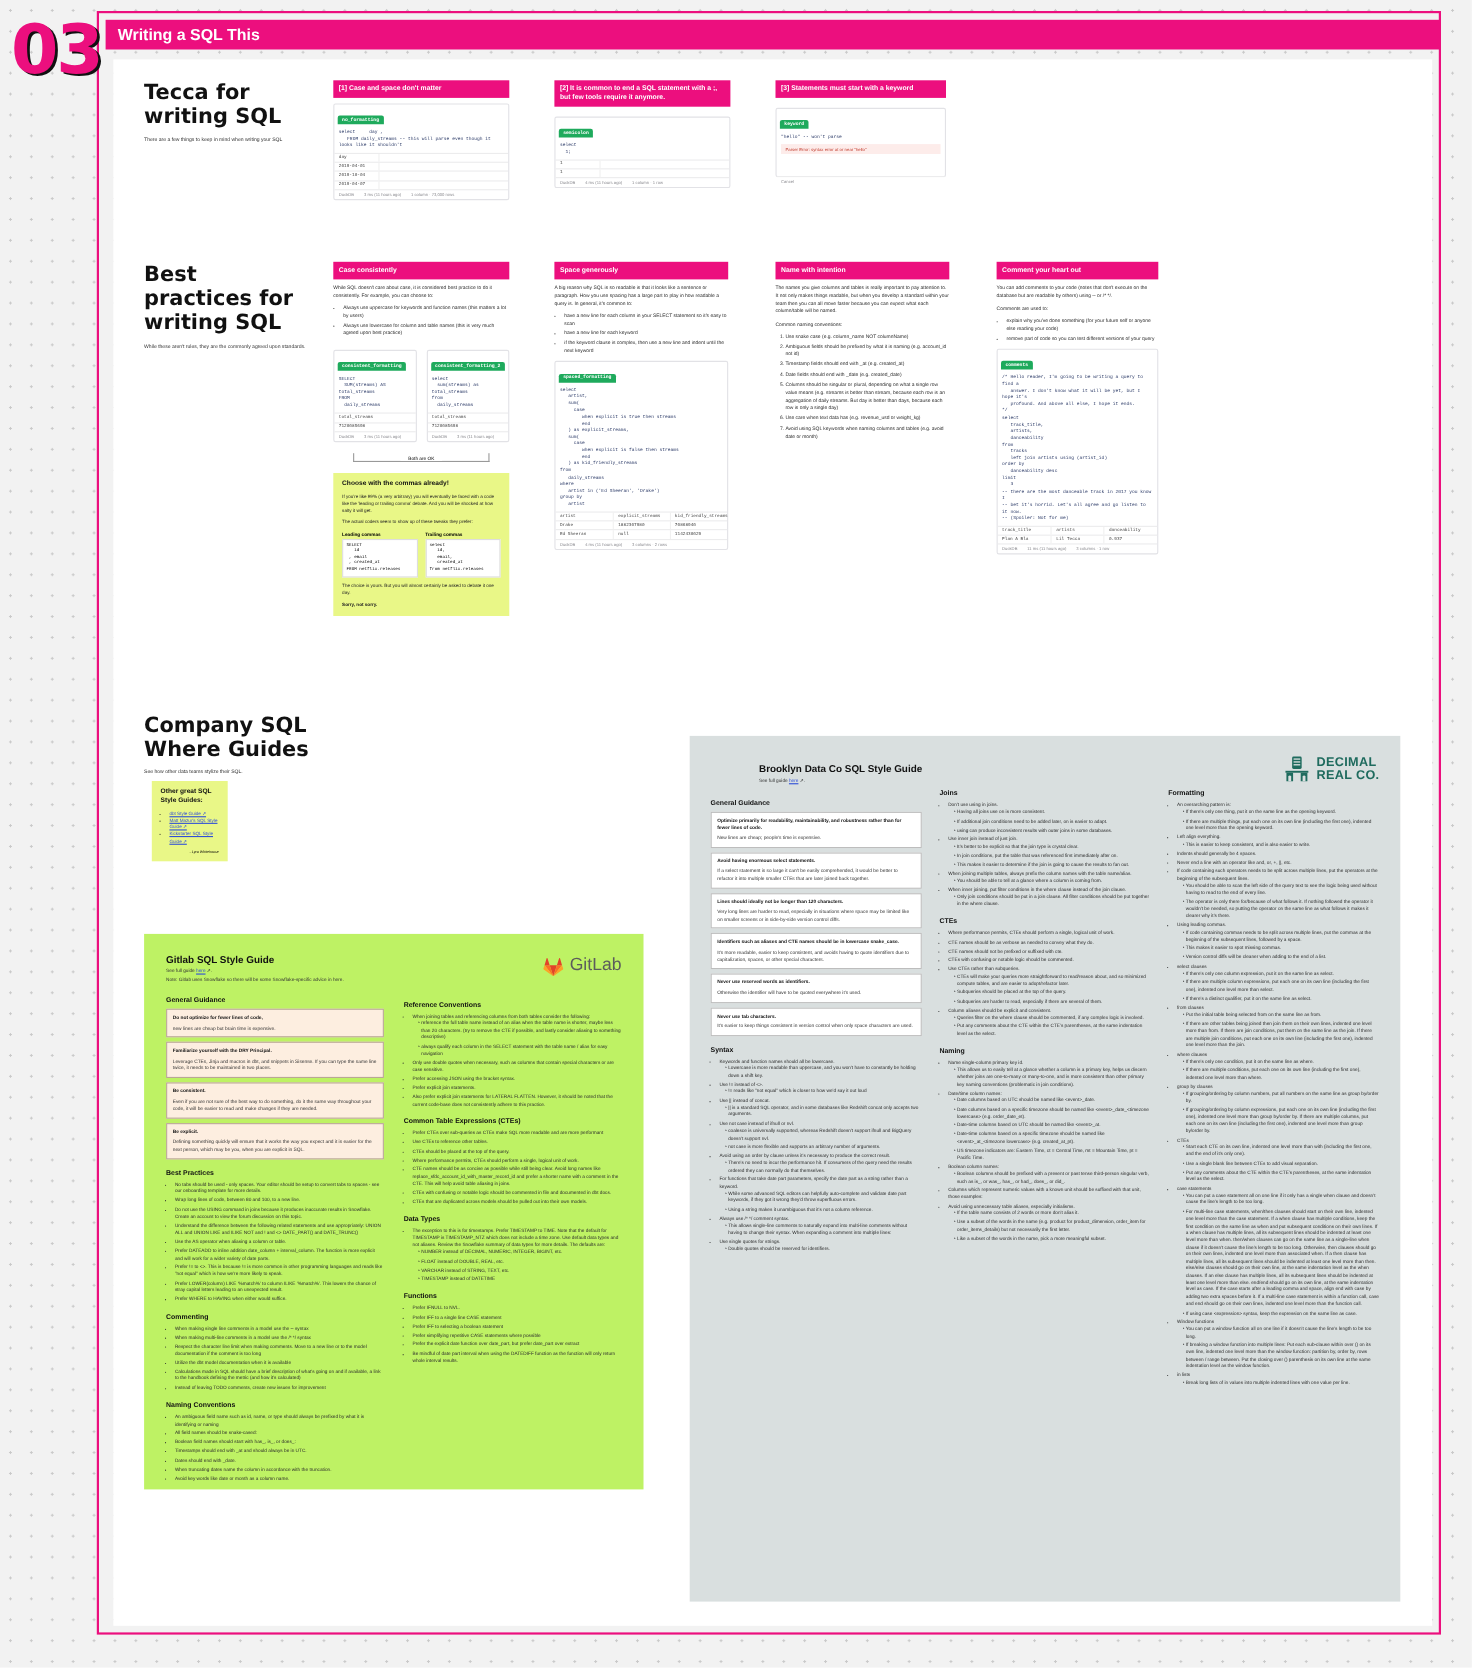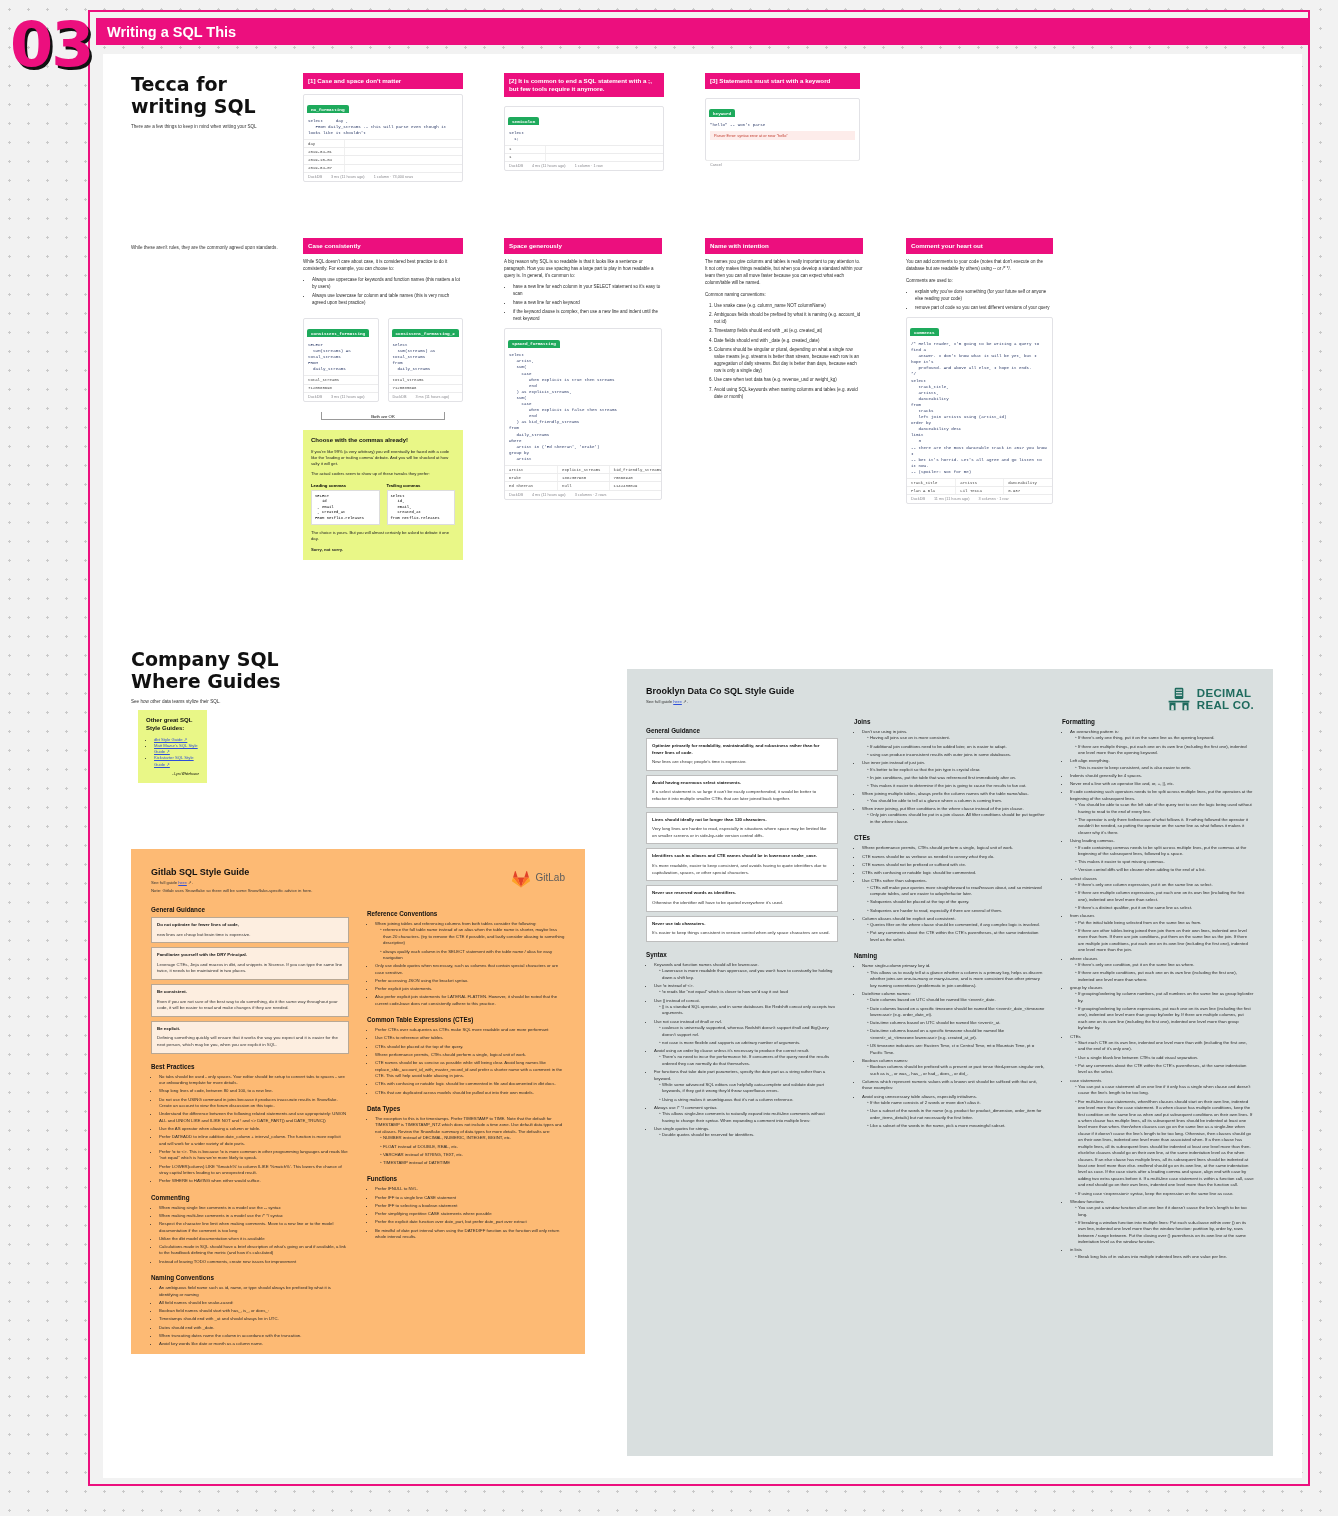--- a/index.html
+++ b/index.html
@@ -57,21 +57,21 @@
   .qw-foot { border-top:1px solid #ececed; font-size:3.8px; color:#8b8b90; padding:2px 4px; display:flex; gap:9px;}
 
   
   .sticky { background:#e9f787; padding:7px 8px; }
   .sticky h4 { font-size:6px; font-weight:800; color:#111; line-height:1.3; }
   .sticky p, .sticky li { font-size:4.2px; line-height:1.5; color:#222; }
   .sticky ul { margin:4px 0 0 8px; }
   .sticky a { color:#2f4fd8; }
 
   
-  .panel-gitlab { position:absolute; left:131px; top:849px; width:454px; height:505px; background:#fdba74; }
+  .panel-gitlab { position:absolute; left:131px; top:849px; width:454px; height:505px; background:#bef264; }
   .panel-bdc { position:absolute; left:627px; top:669px; width:646px; height:787px; background:#d9dfdf; }
   .panel-title { font-size:9px; font-weight:700; color:#111; }
   .panel-sub { font-size:4.3px; color:#333; margin-top:3px; }
   .panel-sub a { color:#2f4fd8; }
   .sec-h { font-size:6.3px; font-weight:700; color:#111; margin:9px 0 4px; }
   .tip { border:1px solid #bdbdbd; background:#fff; padding:4px 5px; margin-bottom:4px; }
   .panel-gitlab .tip { background:#fdeee0; border-color:#b9a894; }
   .tip .t1 { font-size:4.4px; font-weight:700; line-height:1.5; color:#111; }
   .tip .t2 { font-size:4.4px; line-height:1.5; color:#333; margin-top:3px; }
   .twocol { display:flex; gap:18px; }
@@ -156,20 +156,21 @@
     <div style="padding:2px 3px 0"><span class="qw-tab">keyword</span></div>
     <div class="qw-code">"hello" -- won't parse</div>
     <div style="font-size:3.9px;color:#c0392b;background:#fdecea;padding:2px 4px;margin:0 4px;">Parser Error: syntax error at or near "hello"</div>
     <div class="qw-foot" style="position:relative;top:20px">
       <span>Cancel</span>
     </div>
   </div>
 </div>
 
 <div style="position:absolute;left:131px;top:238px;width:150px;">
+  <div class="h-big">Best practices for writing SQL</div>
   <div class="sub">While these aren't rules, they are the commonly agreed upon standards.</div>
 </div>
 
 <div style="position:absolute;left:303px;top:238px;width:160px;">
   <div class="card-hd">Case consistently</div>
   <div class="body-txt" style="margin-top:5px">While SQL doesn't care about case, it is considered best practice to do it consistently. For example, you can choose to:</div>
   <ul class="tl">
     <li>Always use uppercase for keywords and function names (this matters a lot by users)</li>
     <li>Always use lowercase for column and table names (this is very much agreed upon best practice)</li>
   </ul>
@@ -380,21 +381,21 @@
       <div class="logo-gitlab">
         <svg width="22" height="21" viewBox="0 0 24 23">
           <path d="M12 22.5 L15.6 11.4 H8.4 Z" fill="#e24329"></path>
           <path d="M12 22.5 L8.4 11.4 H3.3 Z" fill="#fc6d26"></path>
           <path d="M3.3 11.4 L2.2 14.8 a0.9 0.9 0 0 0 0.33 1 L12 22.5 Z" fill="#fca326"></path>
           <path d="M3.3 11.4 H8.4 L6.2 4.6 a0.45 0.45 0 0 0-0.86 0 Z" fill="#e24329"></path>
           <path d="M12 22.5 L15.6 11.4 h5.1 Z" fill="#fc6d26"></path>
           <path d="M20.7 11.4 l1.1 3.4 a0.9 0.9 0 0 1-0.33 1 L12 22.5 Z" fill="#fca326"></path>
           <path d="M20.7 11.4 H15.6 L17.8 4.6 a0.45 0.45 0 0 1 0.86 0 Z" fill="#e24329"></path>
         </svg>
-        <span style="font-size:10px;color:#5c5c5c;">GitLab</span>
+        <span style="font-size:16px;color:#5c5c5c;">GitLab</span>
       </div>
     </div>
 
     <div class="twocol" style="margin-top:4px;">
 
       <div style="flex:1">
         <div class="sec-h">General Guidance</div>
         <div class="tip">
             <div class="t1">Do not optimize for fewer lines of code,</div>
             <div class="t2">new lines are cheap but brain time is expensive.</div>
@@ -494,21 +495,21 @@
           <li>Prefer the explicit date function over date_part, but prefer date_part over extract</li>
           <li>Be mindful of date part interval when using the DATEDIFF function as the function will only return whole interval results.</li>
         </ul>
       </div>
     </div>
   </div>
 </div>
 
 <div class="panel-bdc">
   <div style="padding:17px 19px;">
-    <div style="display:flex;justify-content:space-between;align-items:flex-start;">
+    <div style="display:flex;justify-content:space-between;align-items:flex-end;margin-left:44px;">
       <div>
         <div class="panel-title">Brooklyn Data Co SQL Style Guide</div>
         <div class="panel-sub">
           <span>See full guide </span><a href="#">here</a><span> ↗.</span>
         </div>
       </div>
       <div class="logo-bdc">
         <svg width="26" height="26" viewBox="0 0 30 30">
           <rect x="10" y="2" width="10" height="13" rx="1.5" fill="#1f6b5e"></rect>
           <rect x="11.5" y="4" width="7" height="1.4" fill="#d9dfdf"></rect>

